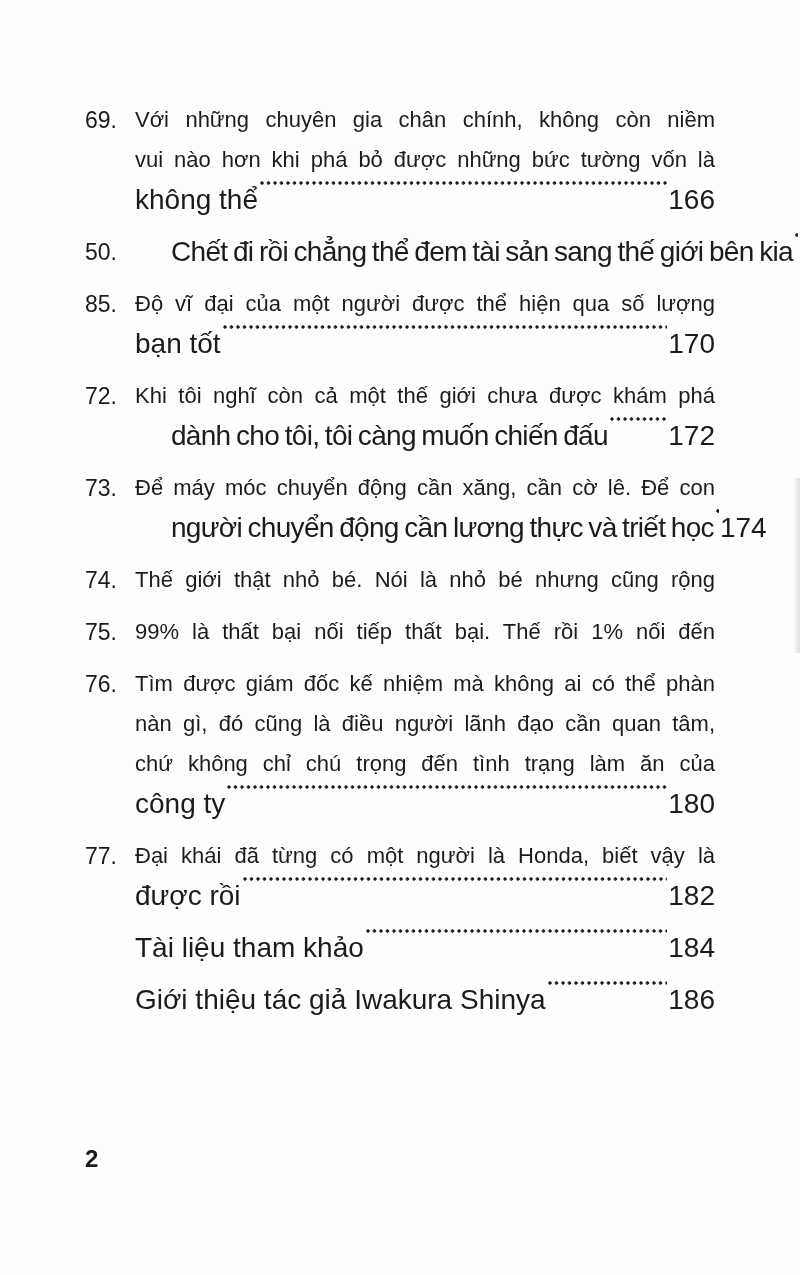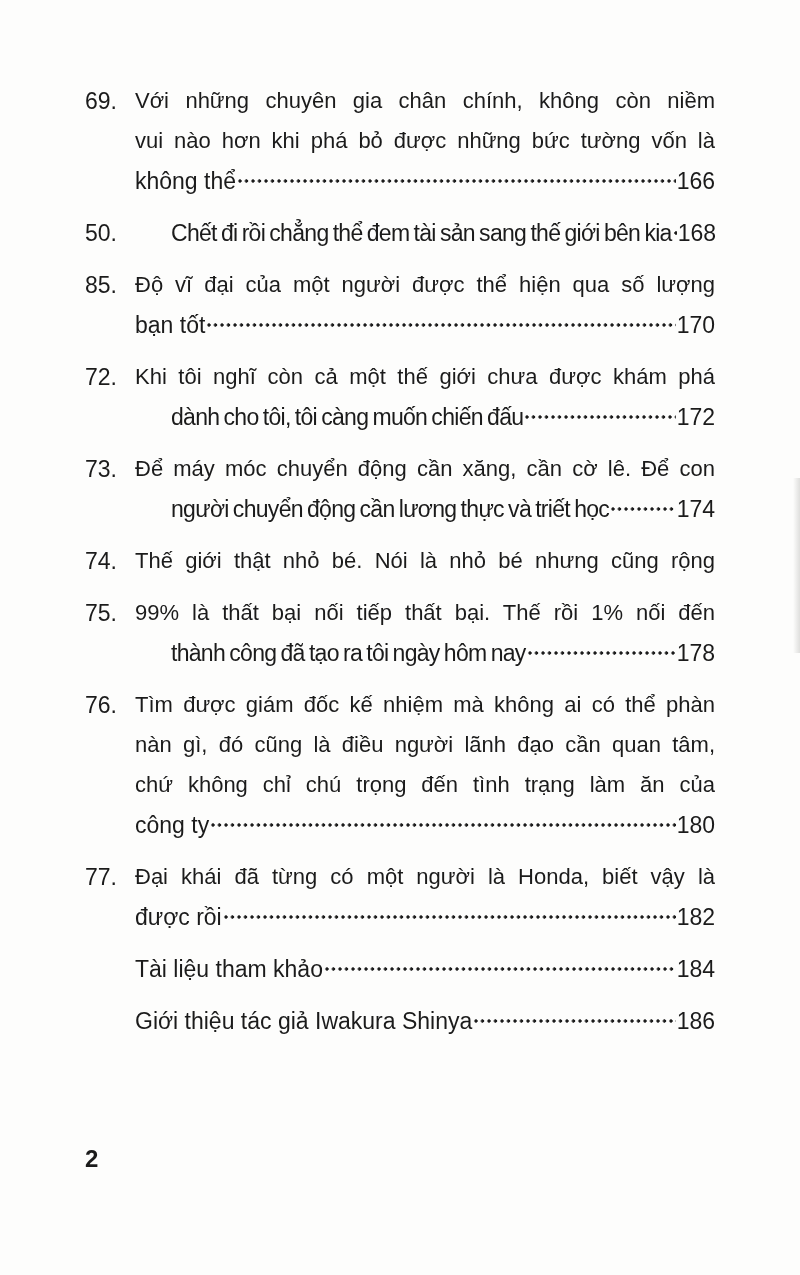--- a/index.html
+++ b/index.html
@@ -10,21 +10,21 @@
     width: 800px;
     height: 1275px;
     background: #fdfdfc;
     color: #1b1b1b;
     font-family: "Liberation Sans", "DejaVu Sans", sans-serif;
     position: relative;
     overflow: hidden;
   }
   .toc {
     position: absolute;
-    top: 81px;
+    top: 100px;
     left: 85px;
     width: 630px;
   }
   .entry {
     display: grid;
     grid-template-columns: 50px 1fr;
     margin-bottom: 12px;
   }
   .num {
     font-size: 23px;
@@ -36,22 +36,22 @@
   }
   .fill-line {
     font-size: 22px;
     line-height: 40px;
     text-align: justify;
     text-align-last: justify;
     white-space: nowrap;
   }
   .end-line {
     display: flex;
-    align-items: center;
-    font-size: 23px;
+    align-items: flex-start;
+    font-size: 28px;
     line-height: 40px;
   }
   .end-line .t {
     white-space: nowrap;
     flex: 0 0 auto;
   }
   .end-line.tight .t {
     letter-spacing: -0.7px;
     word-spacing: -1.5px;
     margin-left: 36px;
@@ -158,25 +158,20 @@
     <div class="num">74.</div>
     <div class="entry-body">
       <div class="fill-line">Thế giới thật nhỏ bé. Nói là nhỏ bé nhưng cũng rộng</div>
     </div>
   </div>
 
   <div class="entry">
     <div class="num">75.</div>
     <div class="entry-body">
       <div class="fill-line">99% là thất bại nối tiếp thất bại. Thế rồi 1% nối đến</div>
-      <div class="end-line tight">
-        <span class="t">thành công đã tạo ra tôi ngày hôm nay</span>
-        <span class="leader"></span>
-        <span class="pg">178</span>
-      </div>
     </div>
   </div>
 
   <div class="entry">
     <div class="num">76.</div>
     <div class="entry-body">
       <div class="fill-line">Tìm được giám đốc kế nhiệm mà không ai có thể phàn</div>
       <div class="fill-line">nàn gì, đó cũng là điều người lãnh đạo cần quan tâm,</div>
       <div class="fill-line">chứ không chỉ chú trọng đến tình trạng làm ăn của</div>
       <div class="end-line">

